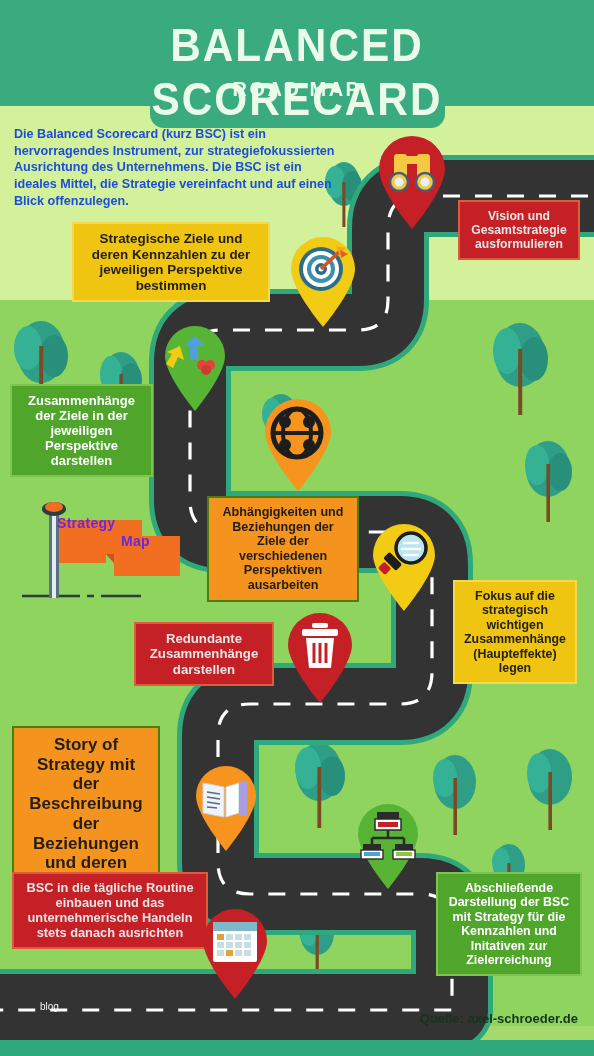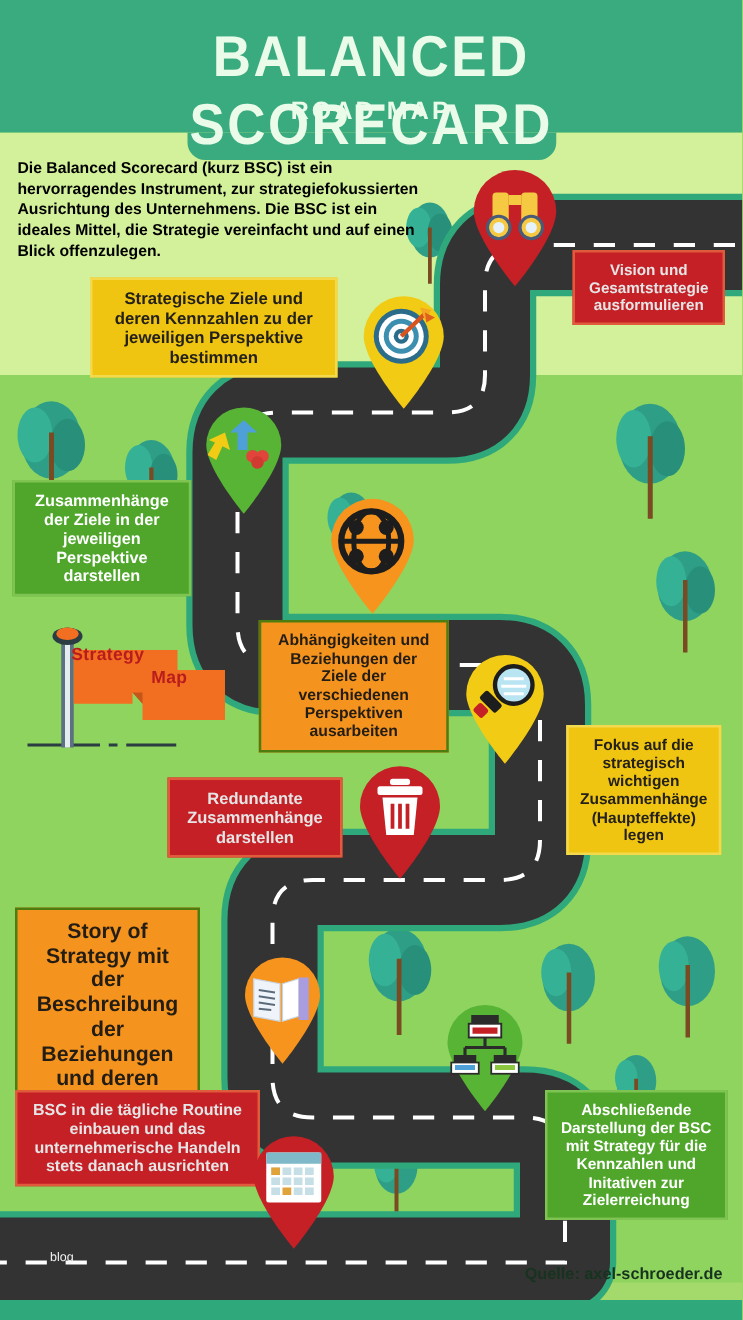--- a/index.html
+++ b/index.html
@@ -70,21 +70,21 @@
     background: #2fa97c;
     z-index: 9;
   }
 
   .intro-text {
     position: absolute; left: 14px; top: 126px;
     width: 330px;
     font-size: 12.6px;
     font-weight: bold;
     line-height: 1.33;
-    color: #000000;
+    color: #1d4ed8;
     z-index: 6;
   }
 
   .quelle {
     position: absolute; right: 16px; bottom: 30px;
     font-size: 13px; font-weight: bold; color: #17331f;
     z-index: 12;
   }
   .blog-word {
     position: absolute; left: 40px; bottom: 44px;
@@ -120,21 +120,21 @@
   .pin svg { display: block; }
 
   
   .tree { position: absolute; z-index: 2; }
   .tree svg { display: block; }
 
   
   .sign { position: absolute; z-index: 7; }
   .sign-text {
     position: absolute;
-    color: #b91c1c; font-weight: bold;
+    color: #6d28d9; font-weight: bold;
     font-size: 14px;
     letter-spacing: 0.3px;
     z-index: 8;
   }
 </style>
 </head>
 <body>
 
 <div id="page">
 

